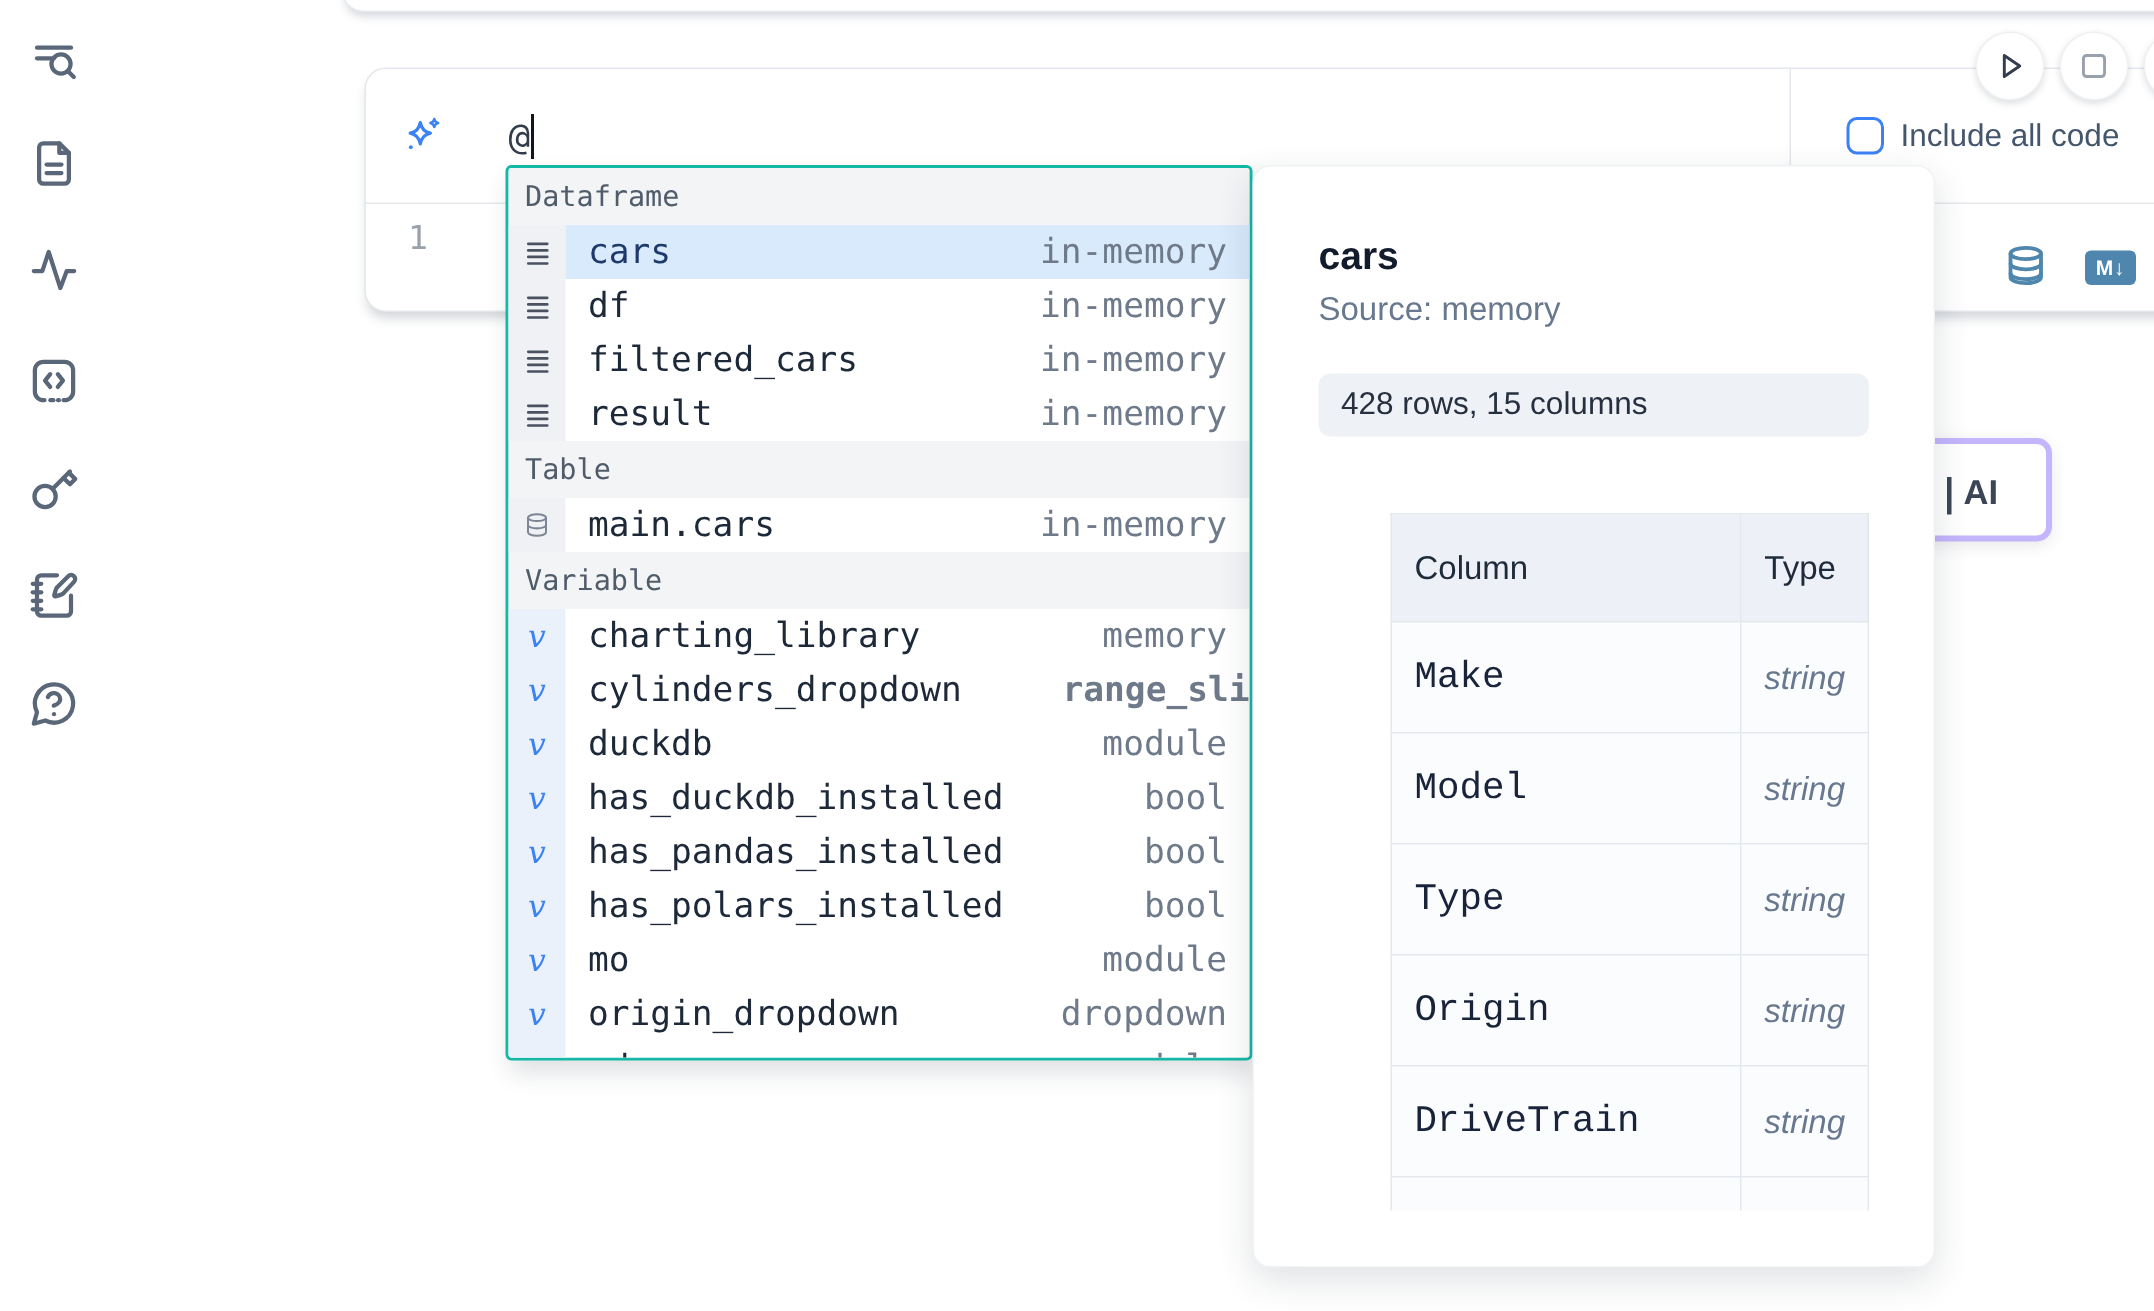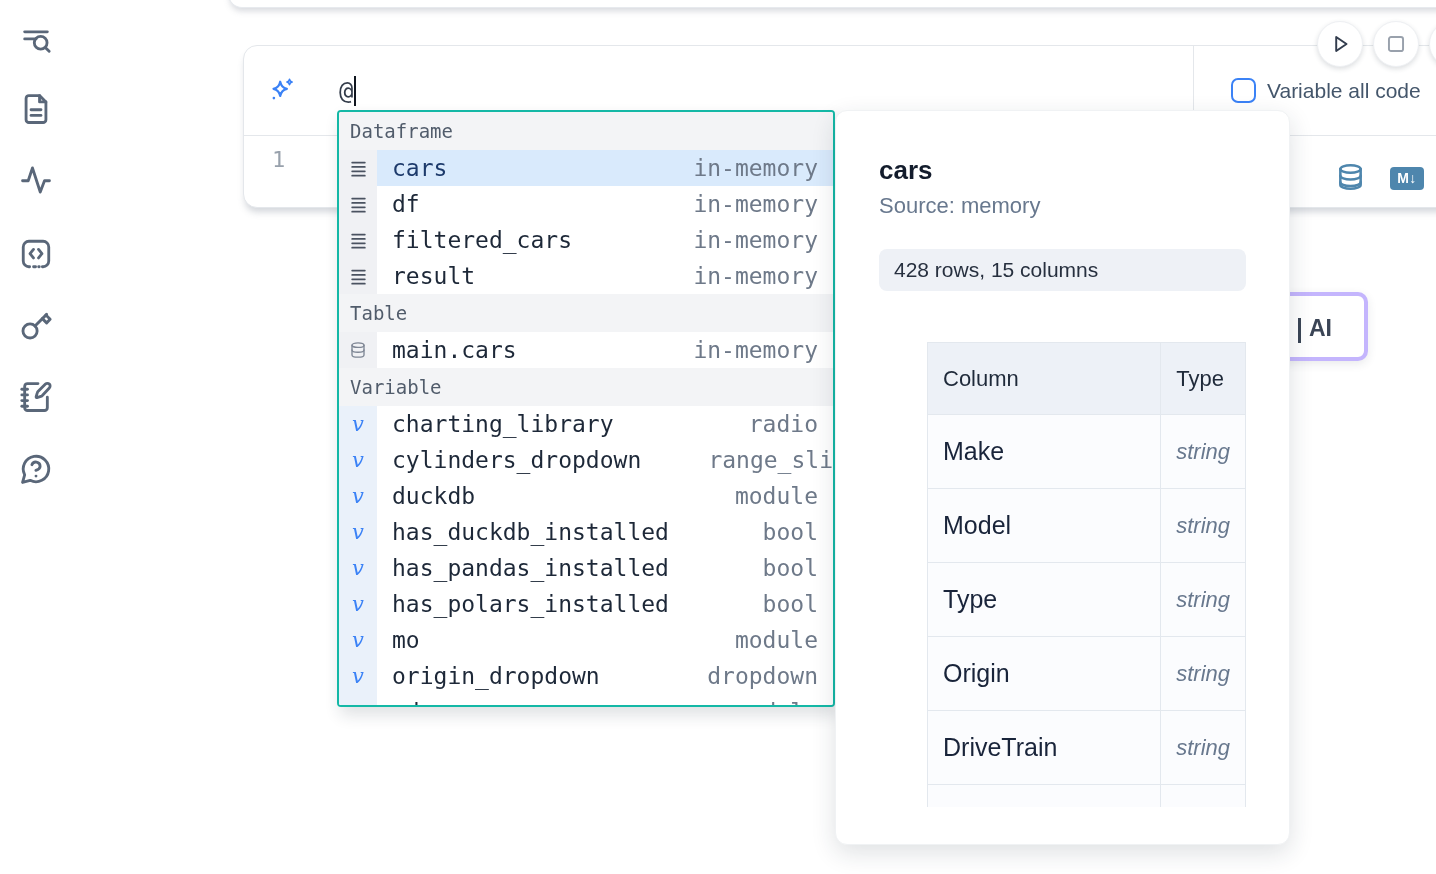--- a/index.html
+++ b/index.html
@@ -83,41 +83,41 @@
   .dd-item { height: 36px; display: flex; align-items: stretch; cursor: pointer; background: #fff; }
   .dd-gutter { width: 38px; flex: none; background: #f0f1f4; display: flex; align-items: center; justify-content: center; }
   .dd-gutter.variable { background: #eaf1fa; }
   .dd-gutter svg { stroke-linecap: round; fill: none; }
   .var-glyph { font-family: "DejaVu Serif", serif; font-style: italic; font-size: 21px; color: #3b82f6; line-height: 1; }
   .dd-main { flex: 1; display: flex; align-items: center; min-width: 0; }
   .dd-item.selected .dd-main { background: #d9eafc; }
   .dd-name { flex: 1; padding-left: 15px; font-size: 23px; color: #1d2838; white-space: nowrap; }
   .dd-item.selected .dd-name { color: #1d3a6b; }
   .dd-type { padding-right: 15px; font-size: 23px; color: #6e7989; white-space: nowrap; }
-  .dd-type.clipped { padding-right: 0; }
+  .dd-type.clipped { padding-right: 0; font-weight: bold; }
 
   
   .panel {
     position: absolute; left: 835px; top: 110px; width: 455px; height: 735px;
     background: #fff; border: 1px solid #f0f2f4; border-radius: 12px;
     box-shadow: 0 8px 24px rgba(30,40,60,.14);
     z-index: 7; padding: 44px 43px 0 43px; overflow: hidden;
   }
   .panel-title { font-size: 26px; font-weight: bold; color: #131c2c; }
   .panel-source { margin-top: 7px; font-size: 22px; color: #68788e; }
   .panel-badge {
     margin-top: 30px; background: #eef1f6; border-radius: 8px;
     padding: 9px 15px; font-size: 21px; color: #27303f;
   }
   .tbl-wrap { margin-top: 51px; max-height: 465px; overflow: hidden; padding-left: 48px; }
   table.schema { width: 100%; border-collapse: collapse; }
   table.schema th, table.schema td { border: 1px solid #e3e8ee; text-align: left; padding: 0 15px; }
   table.schema th { background: #edf1f7; height: 72px; font-size: 22px; font-weight: normal; color: #1f2a3a; }
   table.schema td { background: #fbfcfe; height: 74px; }
-  td.col-name { font-family: Liberation Sans, sans-serif; font-size: 25px; color: #19243a; width: 234px; }
+  td.col-name { font-family: Liberation Mono, monospace; font-size: 25px; color: #19243a; width: 234px; }
   td.col-type { font-size: 22px; color: #68788e; font-style: italic; }
 </style>
 </head>
 <body>
 
 <div class="sidebar">
   <span class="sb-icon" style="top:24px">
     <svg viewBox="0 0 24 24">
         <path d="M4 5.5h16"></path>
         <path d="M4 10.5h8"></path>
@@ -183,21 +183,21 @@
         <path d="M18.2 3.4 Q18.55 5.1 20.2 5.45 Q18.55 5.8 18.2 7.5 Q17.85 5.8 16.2 5.45 Q17.85 5.1 18.2 3.4 Z" stroke-width="1.3"></path>
         <circle cx="6.1" cy="17.9" r="1" fill="#3b82f6" stroke="none"></circle>
       </svg>
       <span class="ai-prompt mono">
           <span>@</span>
           <span class="caret"></span>
         </span>
     </div>
     <div class="cell-top-right">
       <div class="checkbox"></div>
-      <span class="cb-label">Variable all code</span>
+      <span class="cb-label">Include all code</span>
     </div>
   </div>
   <div class="cell-bottom">
     <span class="line-no mono">1</span>
     <span class="act-db">
       <svg viewBox="0 0 24 24">
           <ellipse cx="12" cy="5.4" rx="8.4" ry="3.1"></ellipse>
           <path d="M3.6 5.4v13.2c0 1.7 3.76 3.1 8.4 3.1s8.4-1.4 8.4-3.1V5.4"></path>
           <path d="M3.6 11c0 1.7 3.76 3.1 8.4 3.1s8.4-1.4 8.4-3.1"></path>
           <path d="M3.6 16.4c0 1.7 3.76 3.1 8.4 3.1s8.4-1.4 8.4-3.1"></path>
@@ -296,21 +296,21 @@
         <span class="dd-type">in-memory</span>
       </span>
     </div>
     <div class="dd-header">Variable</div>
     <div class="dd-item">
       <span class="dd-gutter variable">
         <span class="var-glyph">v</span>
       </span>
       <span class="dd-main">
         <span class="dd-name">charting_library</span>
-        <span class="dd-type">radio</span>
+        <span class="dd-type">memory</span>
       </span>
     </div>
     <div class="dd-item">
       <span class="dd-gutter variable">
         <span class="var-glyph">v</span>
       </span>
       <span class="dd-main">
         <span class="dd-name">cylinders_dropdown</span>
         <span class="dd-type clipped">range_sli</span>
       </span>

